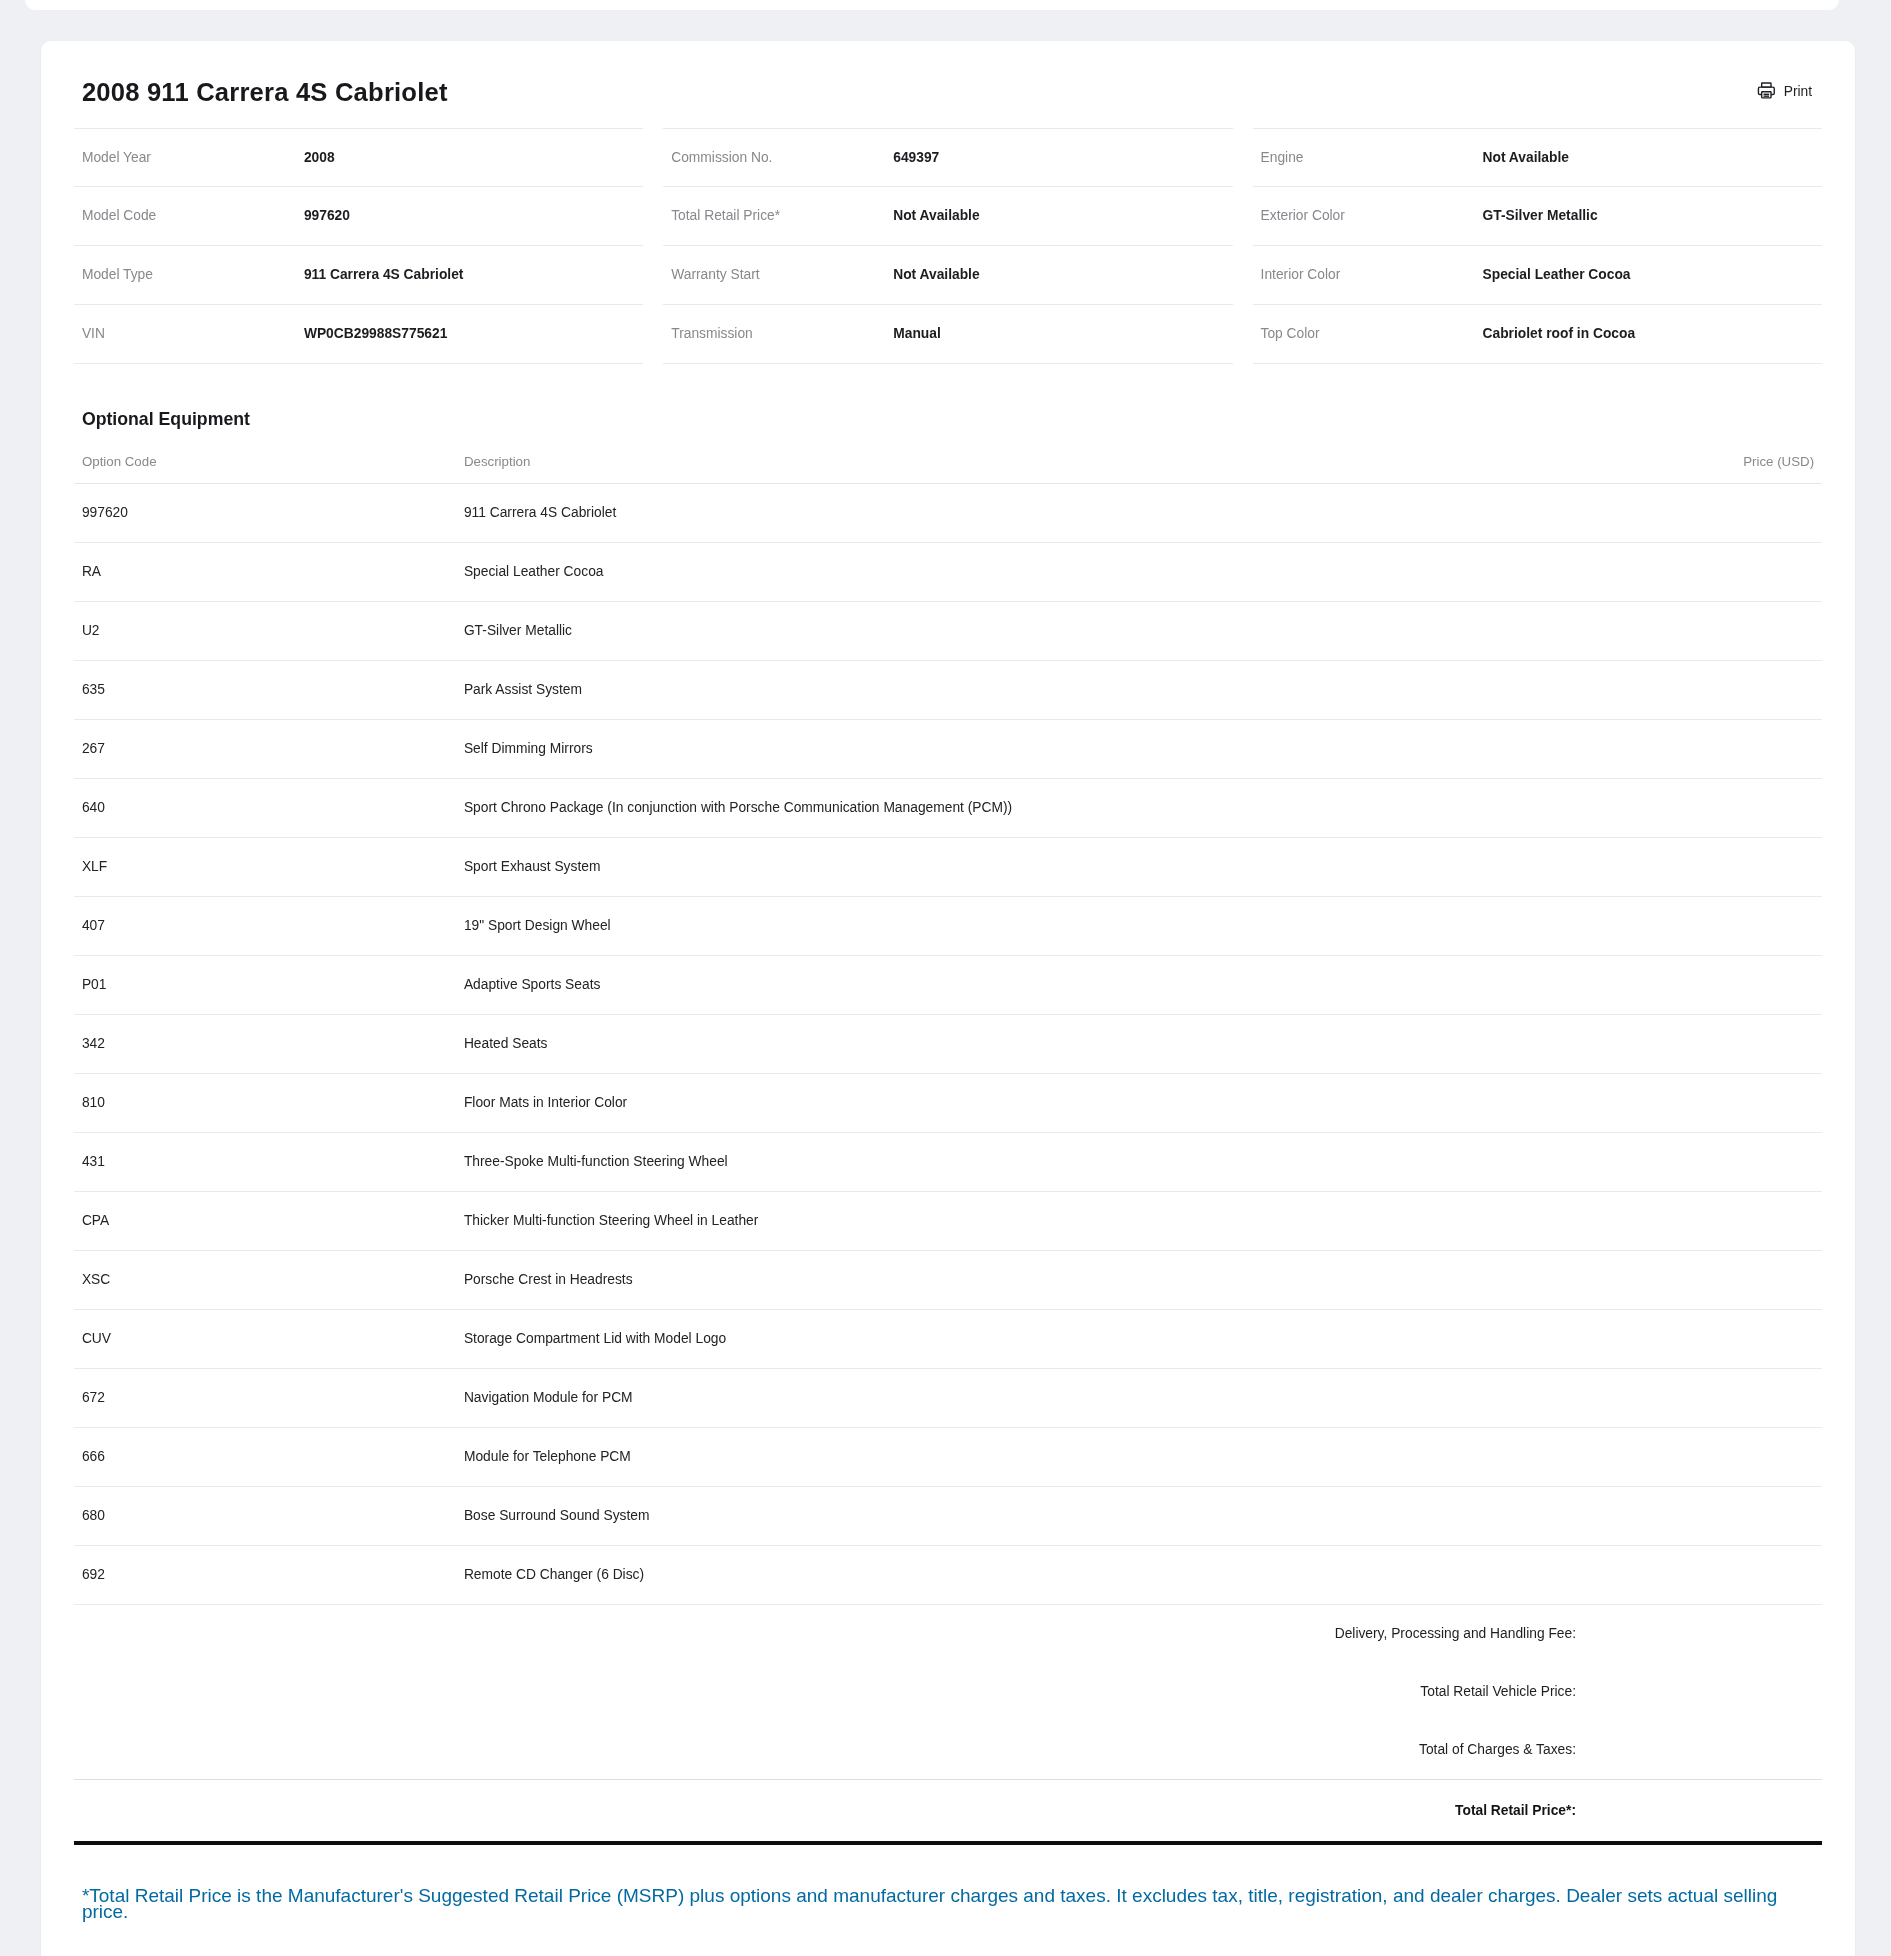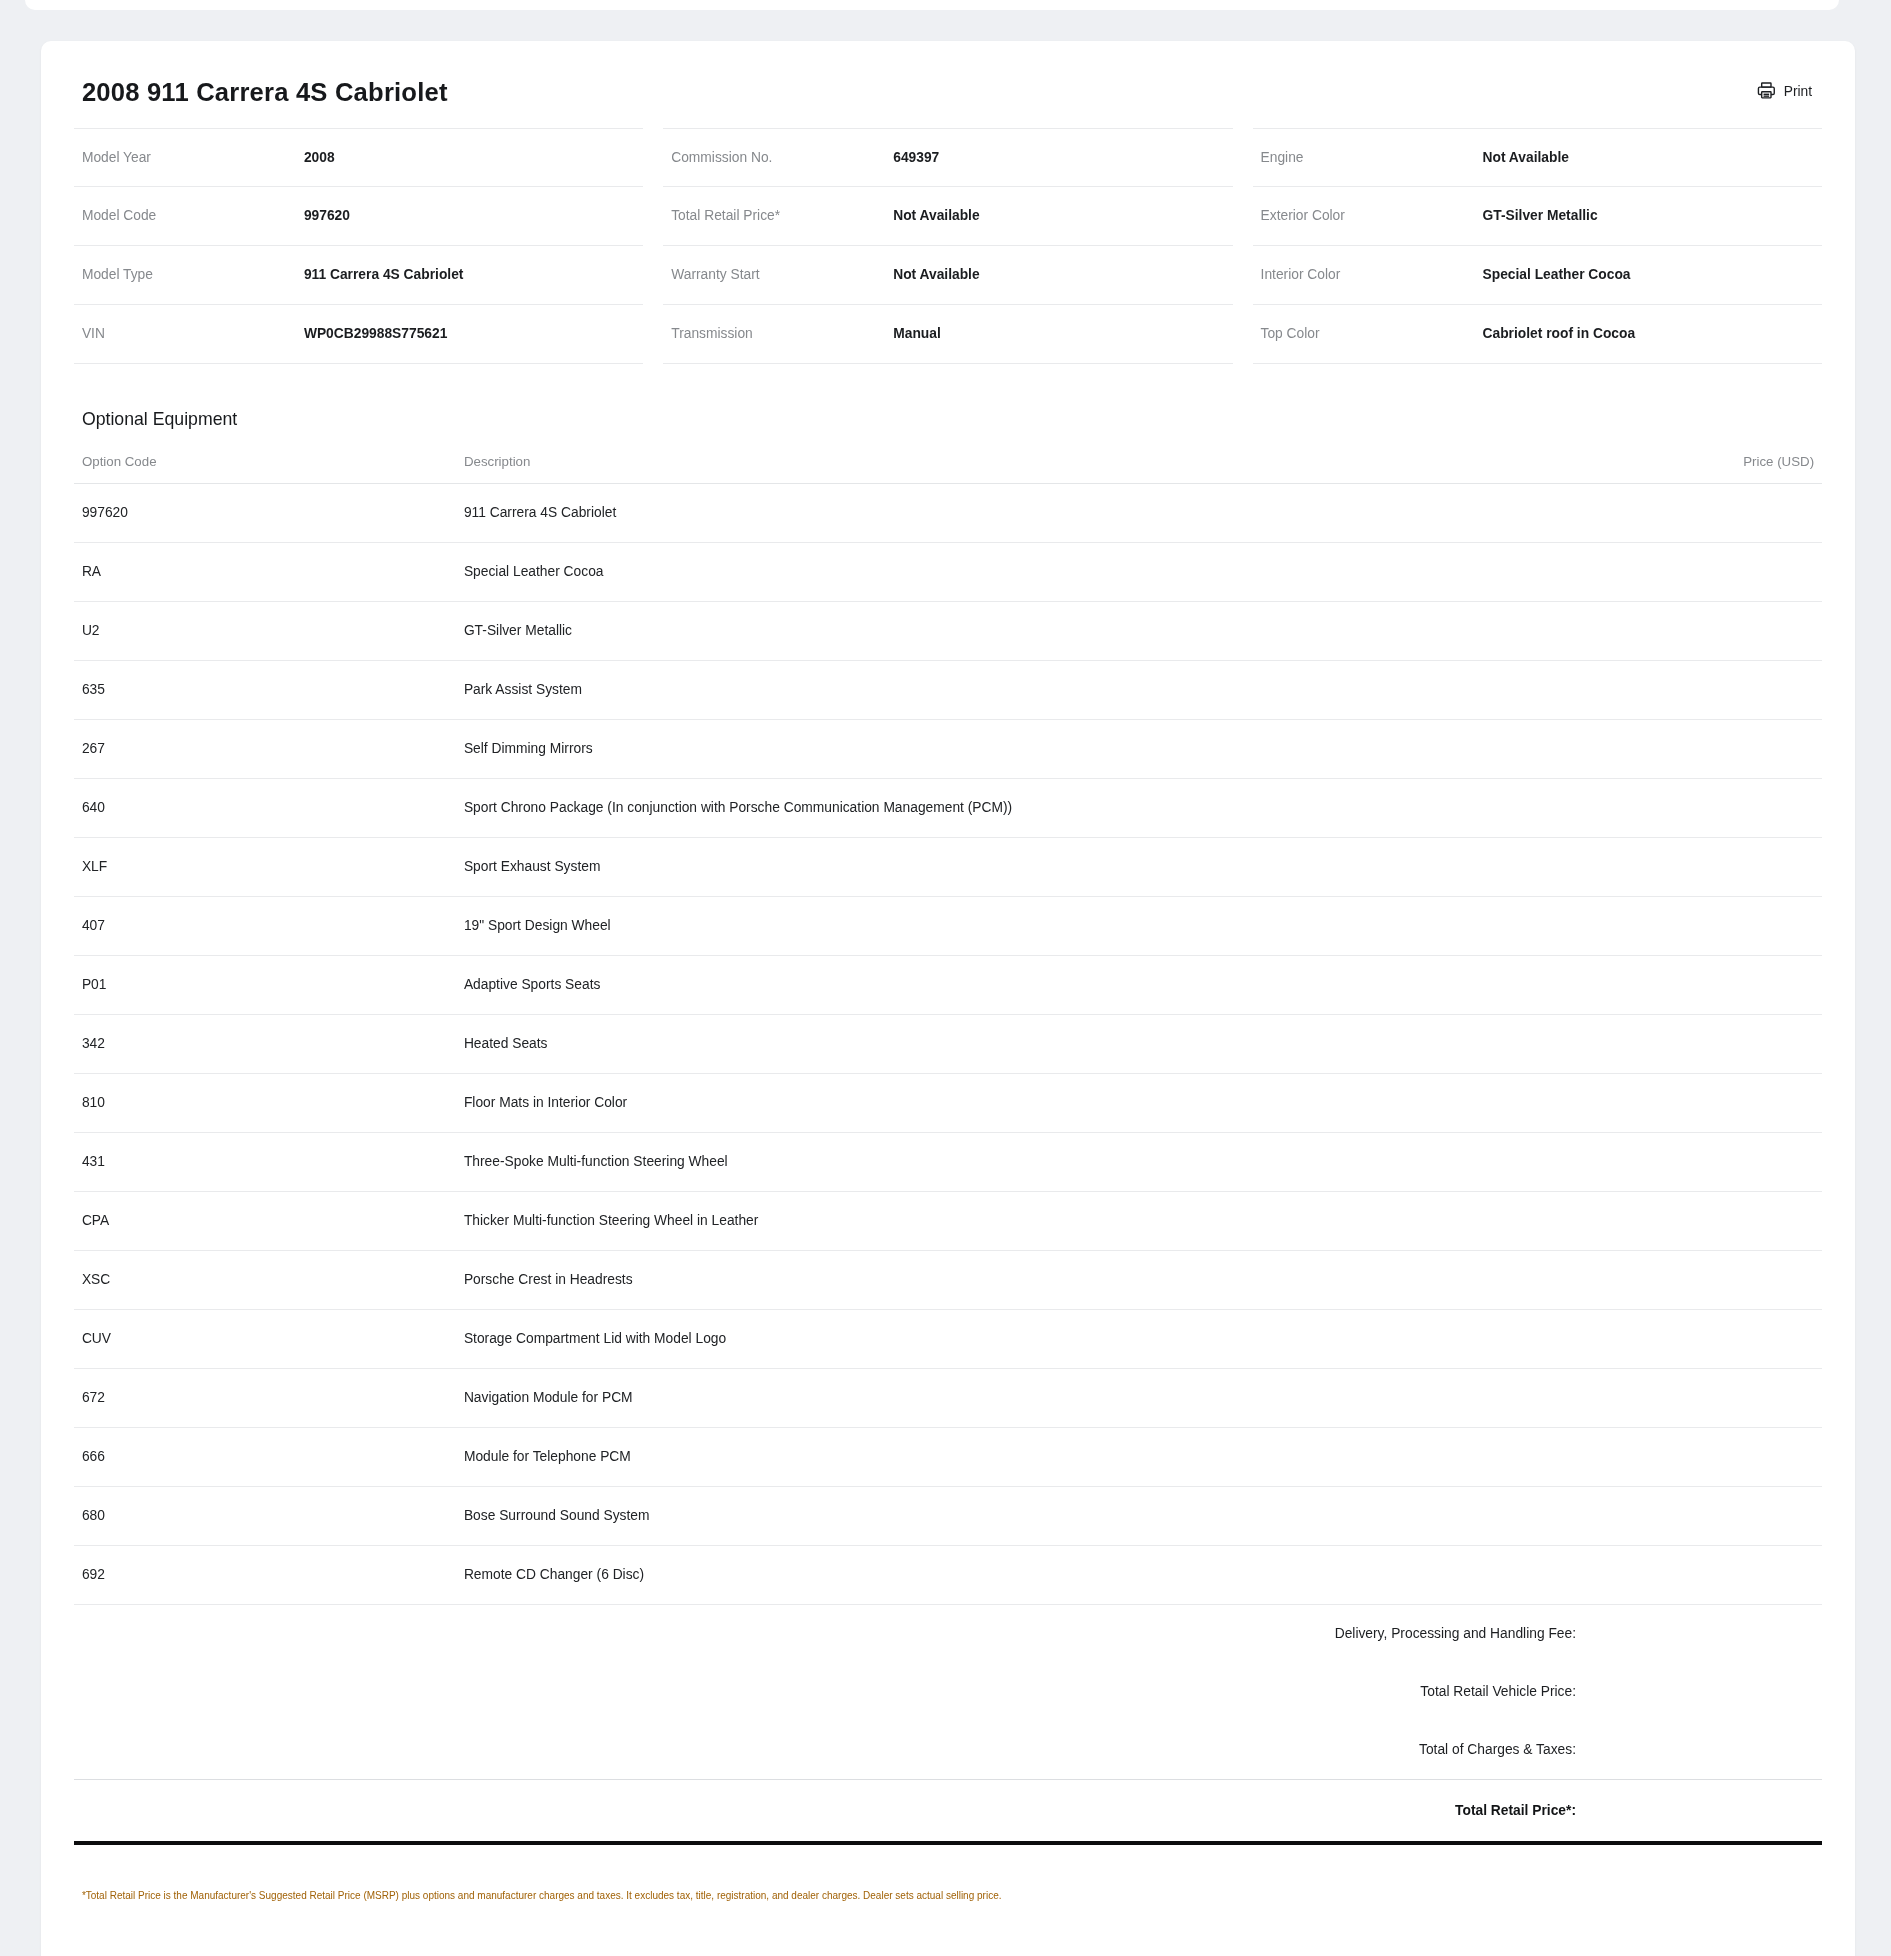--- a/index.html
+++ b/index.html
@@ -39,21 +39,21 @@
   .spec-col{display:block;}
   .spec-cell{
     height:59px;display:flex;align-items:center;
     border-bottom:1px solid #e9eaec;padding:0 7.9px;box-sizing:border-box;
   }
   .spec-col .spec-cell:first-child{border-top:1px solid #e9eaec;}
   .spec-label{width:222px;flex:none;font-size:13.8px;color:#86898d;}
   .spec-value{font-size:13.8px;font-weight:700;color:#1b1d20;}
   
   h2.equip-heading{
-    margin:45px 7.9px 0 7.9px;font-size:17.7px;line-height:21.7px;font-weight:400;color:#17191c;
+    margin:45px 7.9px 0 7.9px;font-size:17.7px;line-height:21.7px;font-weight:700;color:#17191c;
   }
   .equip-table{margin-top:23.6px;}
   .equip-header{
     display:flex;align-items:flex-end;
     padding:0 7.9px 13.8px 7.9px;border-bottom:1px solid #e4e6e8;
     font-size:13.3px;color:#86898d;
   }
   .equip-row{
     display:flex;align-items:center;height:59px;
     border-bottom:1px solid #e9eaec;padding:0 7.9px;box-sizing:border-box;
@@ -66,21 +66,21 @@
   .totals{margin-top:0;}
   .total-row{display:flex;align-items:center;height:58px;font-size:13.8px;color:#1d1f22;}
   .total-label{margin-left:auto;text-align:right;}
   .total-space{width:246px;flex:none;}
   .totals-divider{border-bottom:1px solid #dcdee1;}
   .total-row.grand{height:61px;}
   .total-row.grand .total-label{font-weight:700;color:#121416;}
   .thick-rule{height:3.9px;background:#0c0d0e;}
   
   .footnote{
-    margin:43px 7.9px 0 7.9px;font-size:10px;line-height:16.7px;color:#a16207;
+    margin:43px 7.9px 0 7.9px;font-size:19px;line-height:16.7px;color:#0369a1;
   }
 </style>
 </head>
 <body>
 
 <div class="top-strip"></div>
 
 <div class="card">
 
   <div class="card-head">

